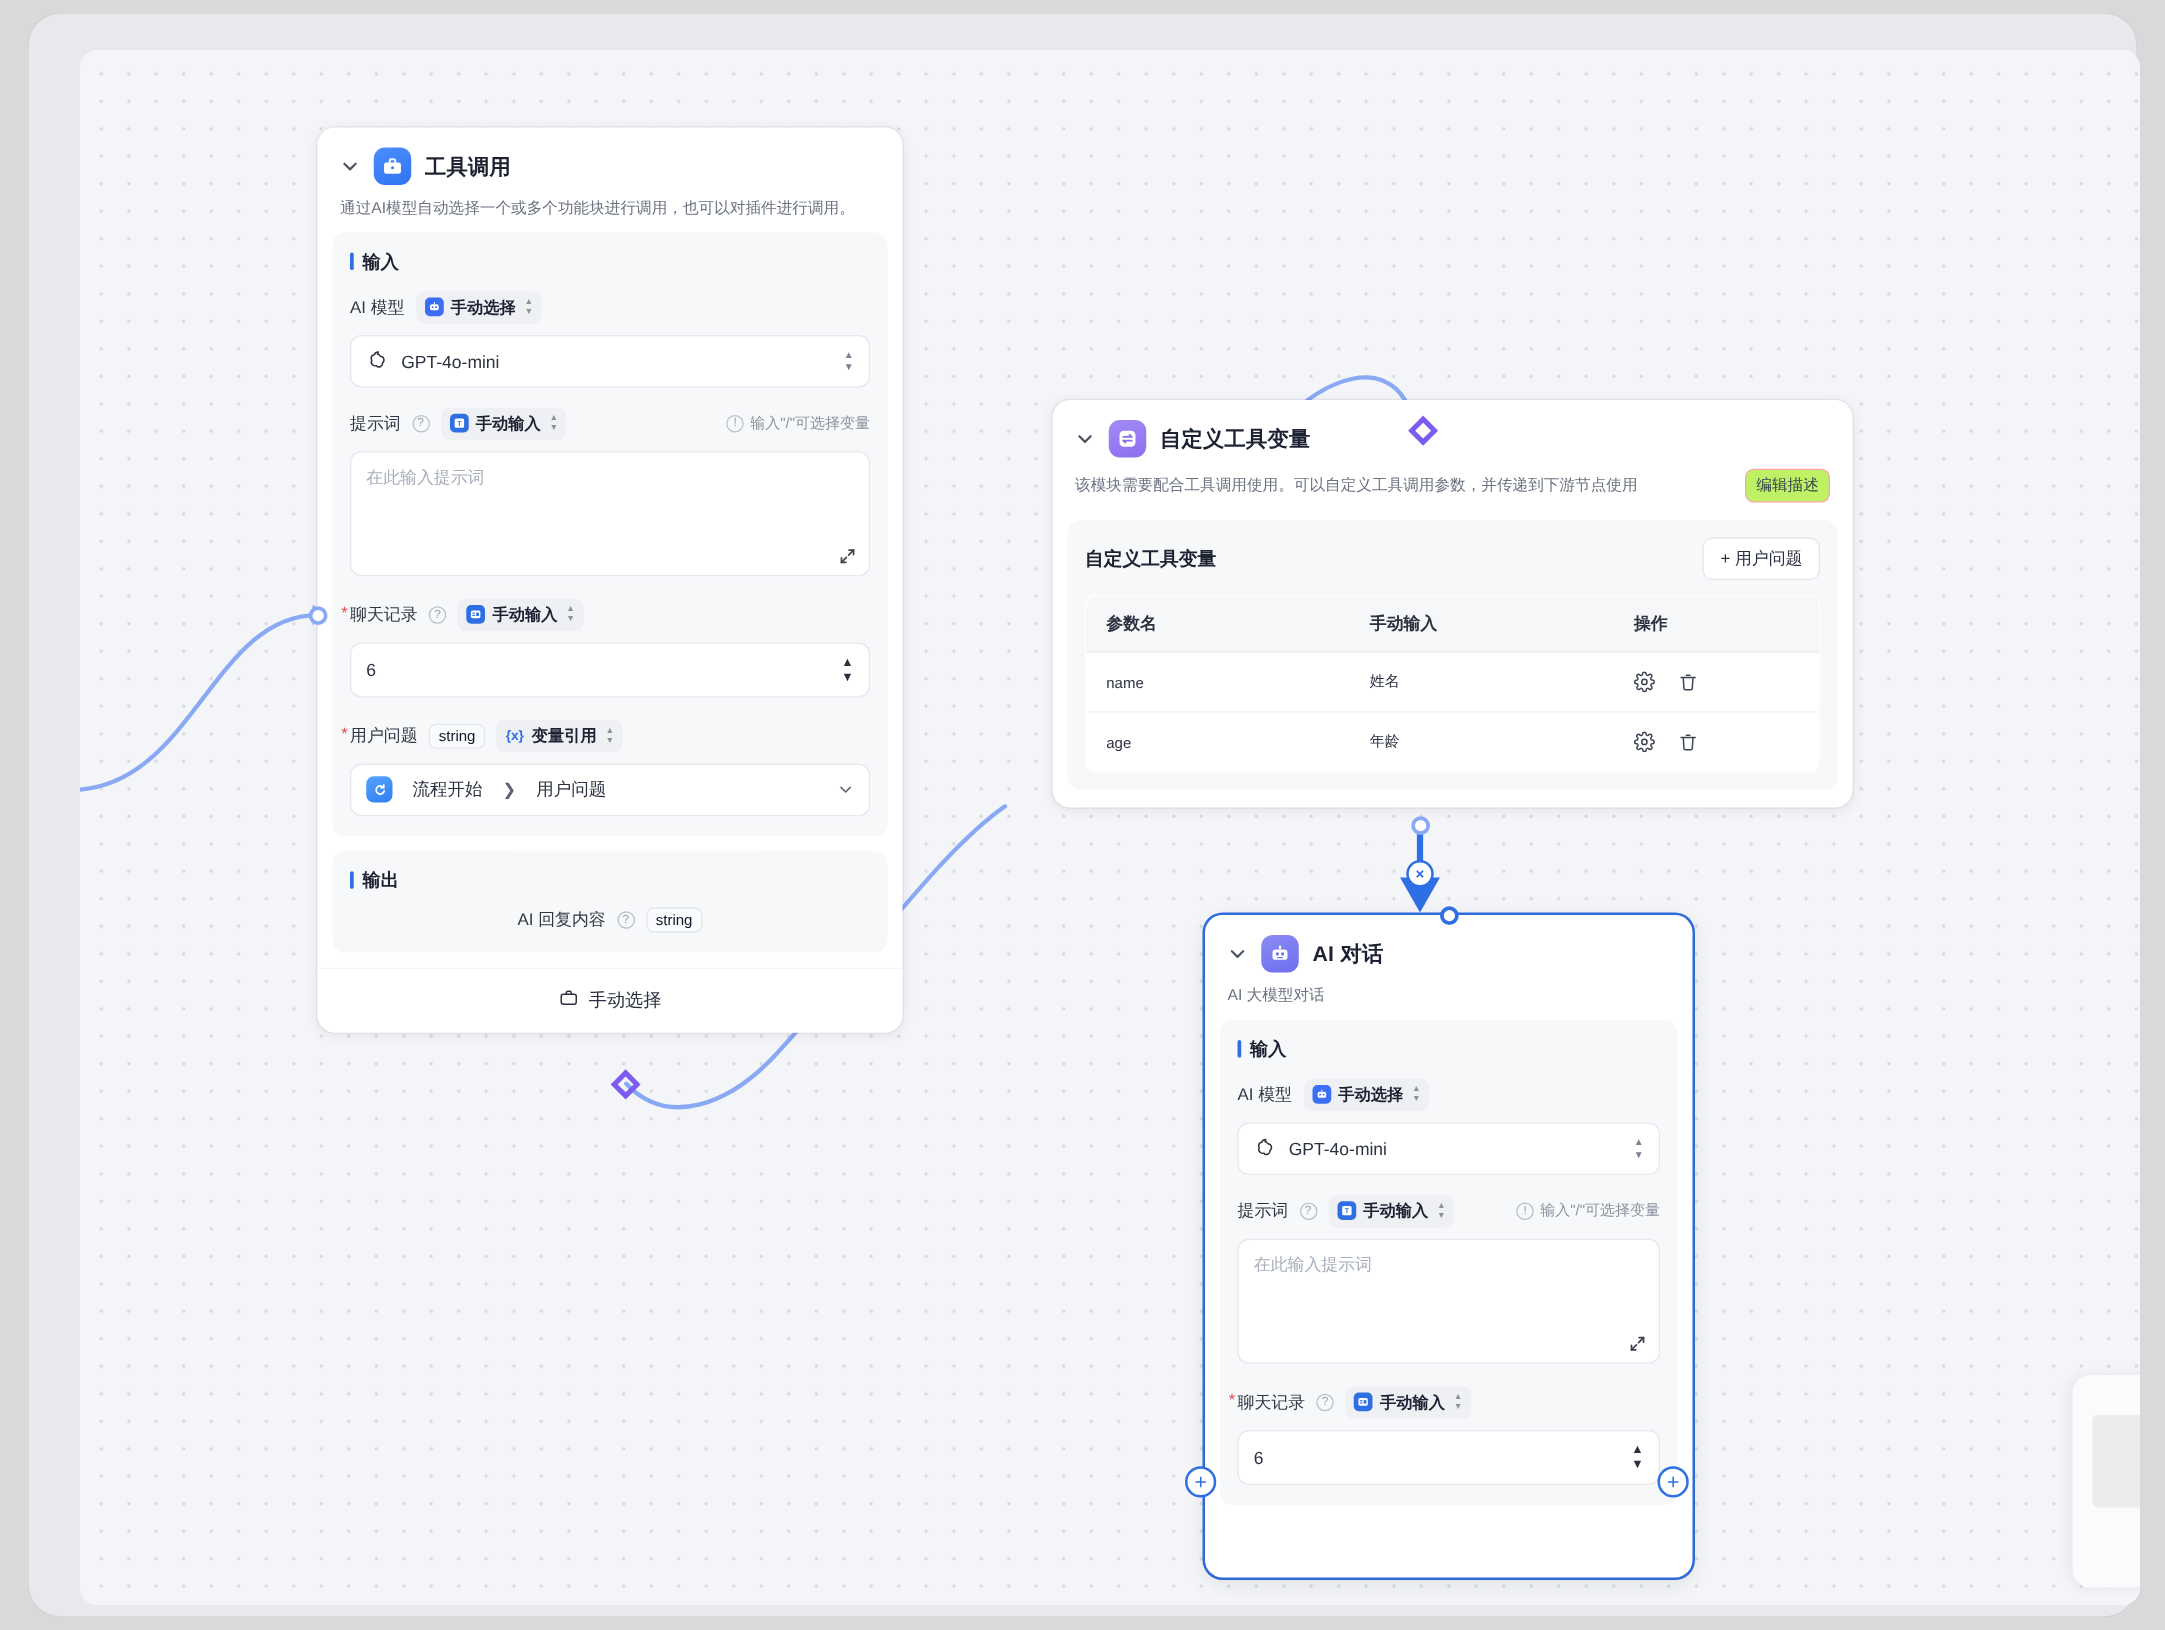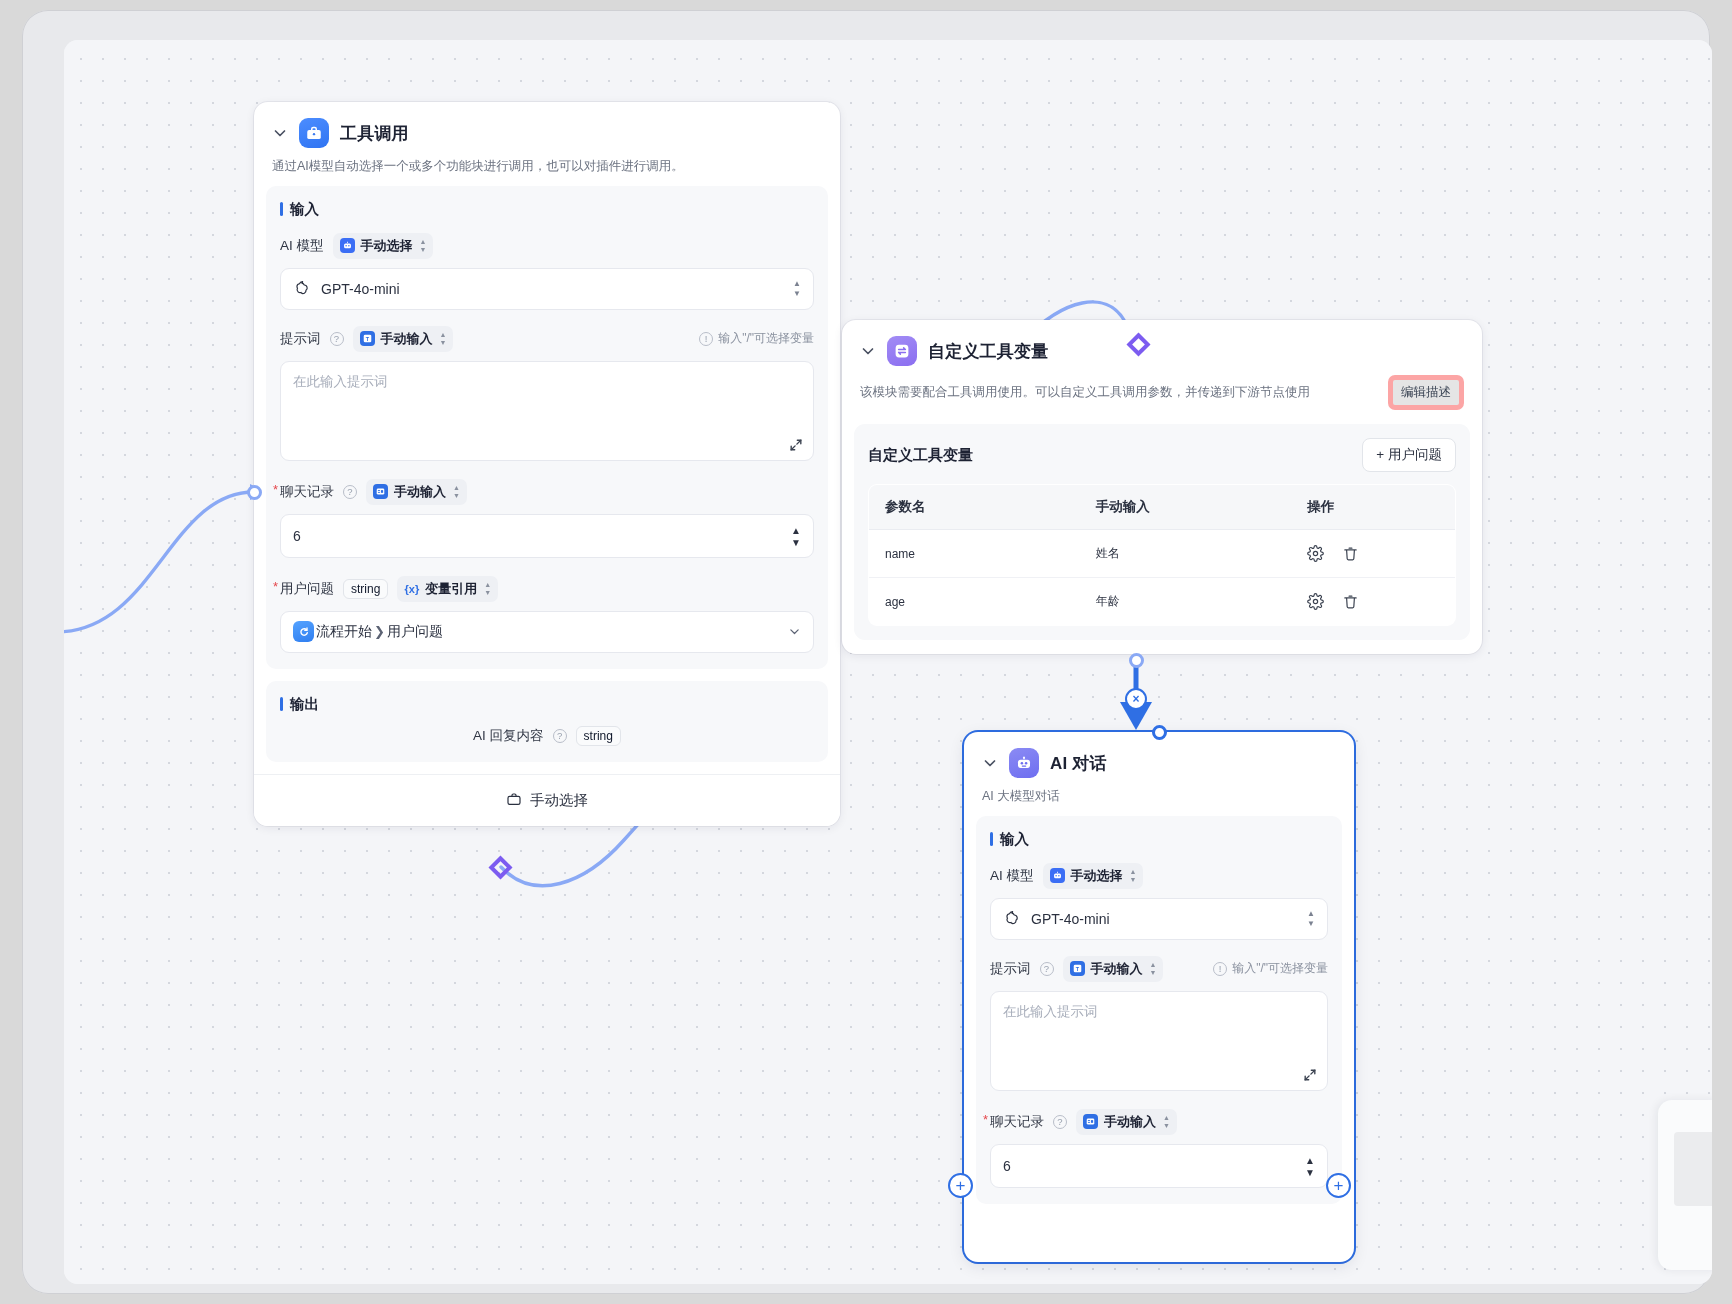--- a/index.html
+++ b/index.html
@@ -68,21 +68,21 @@
   .node-icon.indigo { background: linear-gradient(160deg,#8b8bf4,#6e6ef0); }
   .node-title { font-size: 17px; font-weight: 700; color: #1d2233; letter-spacing: .2px; }
   .node-desc {
     margin-top: 9px; font-size: 12.5px; color: #6b7280; line-height: 1.5;
     display: flex; align-items: flex-end; gap: 6px;
   }
   .node-desc span.txt { flex: 1 1 auto; }
   .edit-desc-btn {
     flex: 0 0 auto;
     font-size: 12.5px; color: #374151;
-    border: 5px solid #fca5a5; background: #e5e5e5;
+    border: 1px solid #fca5a5; background: #bef264;
     border-radius: 7px; padding: 4px 8px; white-space: nowrap;
     cursor: pointer;
   }
 
   
   .section {
     margin: 0 12px 12px 12px;
     background: #f7f8fa;
     border-radius: 10px;
     padding: 14px 14px 16px 14px;
@@ -170,21 +170,21 @@
     font-size: 14px; color: #2b3140; position: relative; cursor: text;
   }
   .spin {
     position: absolute; right: 12px; top: 50%; transform: translateY(-50%);
     display: flex; flex-direction: column; gap: 3px; color: #2b3140;
   }
   .spin i { font-style: normal; font-size: 10px; line-height: 9px; cursor: pointer; }
 
   .ref-box {
     background: #fff; border: 1px solid #e6e8ee; border-radius: 9px;
-    height: 42px; display: flex; align-items: center; gap: 2px; padding: 0 12px;
+    height: 42px; display: flex; align-items: center; gap: 16px; padding: 0 12px;
     font-size: 14px; color: #2b3140; cursor: pointer;
   }
   .ref-ic {
     width: 21px; height: 21px; border-radius: 6px;
     background: linear-gradient(160deg,#55a3ff,#2f7ef0);
     display:flex; align-items:center; justify-content:center; flex:0 0 auto;
   }
   .ref-sep { color: #5c6374; font-size: 13px; font-weight: 700; }
 
   .node-footer {
@@ -277,21 +277,21 @@
       <path d="M -8 592 C 90 592 105 452 190 452" stroke="#8aa9f5" stroke-width="3.4" fill="none" stroke-linecap="round"></path>
       <polygon points="186,444 202,452 186,460" fill="#8aa9f5"></polygon>
 
       <path d="M 437 827 C 470 862 520 845 560 800 C 640 712 690 640 740 605" stroke="#8aa9f5" stroke-width="3.4" fill="none" stroke-linecap="round"></path>
       <path d="M 960 300 C 1000 258 1042 250 1060 280" stroke="#8aa9f5" stroke-width="3.4" fill="none" stroke-linecap="round"></path>
 
       <path d="M 1072 620 L 1072 678" stroke="#2f6fe4" stroke-width="5" fill="none"></path>
       <polygon points="1056,662 1088,662 1072,690" fill="#2f6fe4"></polygon>
     </svg>
 
-    <div class="node" style="left:190px; top:62px; width:586px;">
+    <div class="node" style="left:190px; top:62px; width:468px;">
       <div class="node-head">
         <div class="node-titlerow">
           <span class="chev">
             <svg viewBox="0 0 16 16" width="16" height="16">
                   <path d="M3.5 6 L8 10.5 L12.5 6" fill="none" stroke="currentColor" stroke-width="1.7" stroke-linecap="round" stroke-linejoin="round"></path>
                 </svg>
           </span>
           <span class="node-icon blue">
             <svg viewBox="0 0 24 24" width="18" height="18" fill="none" stroke="#fff" stroke-width="2" stroke-linecap="round" stroke-linejoin="round">
               <rect x="3" y="8" width="18" height="12" rx="2.5" fill="#fff" stroke="none"></rect>

